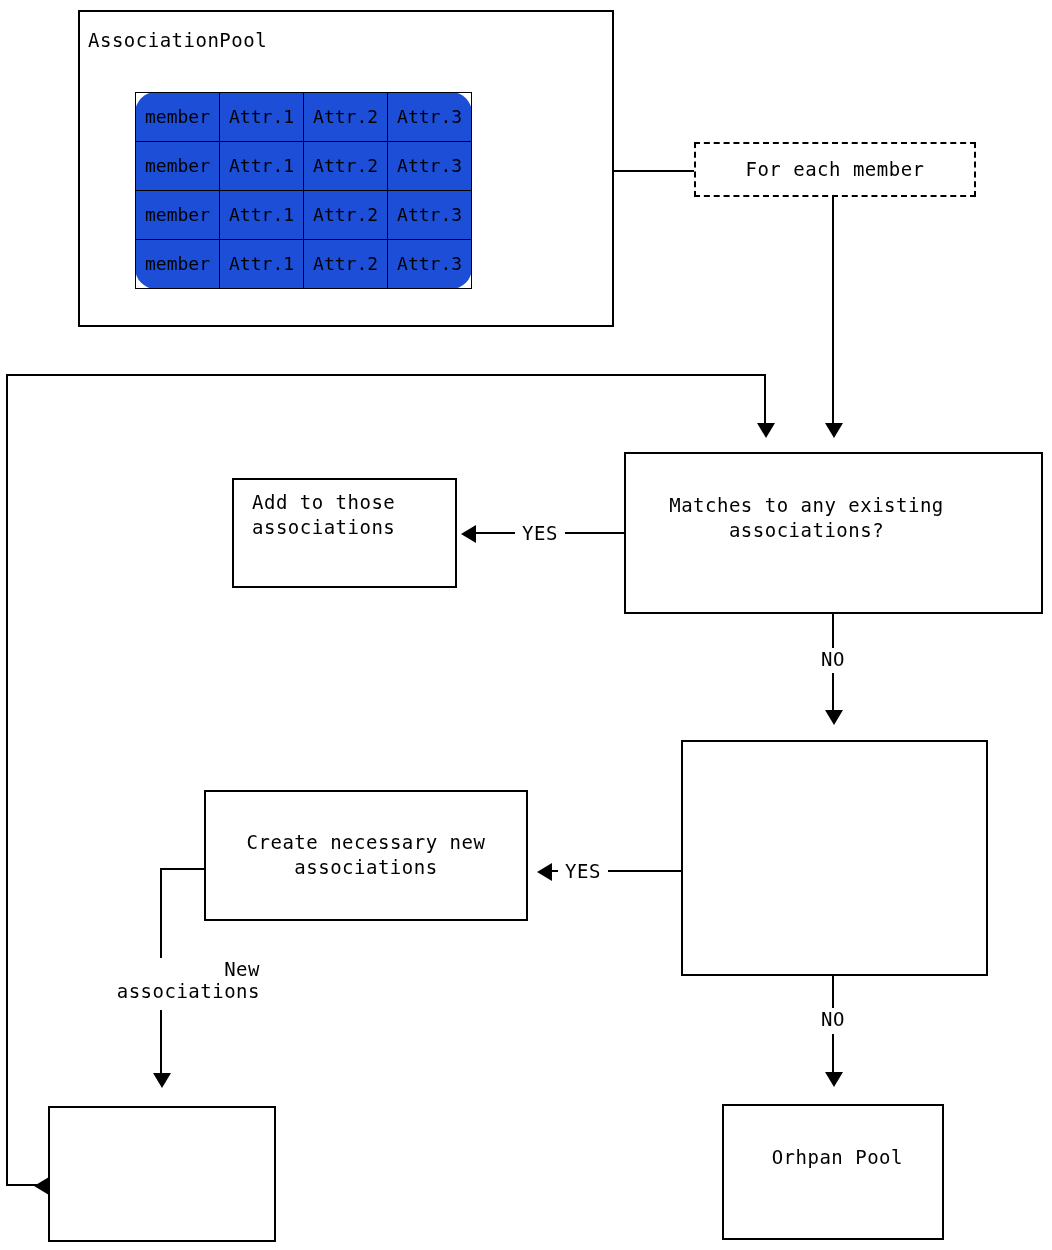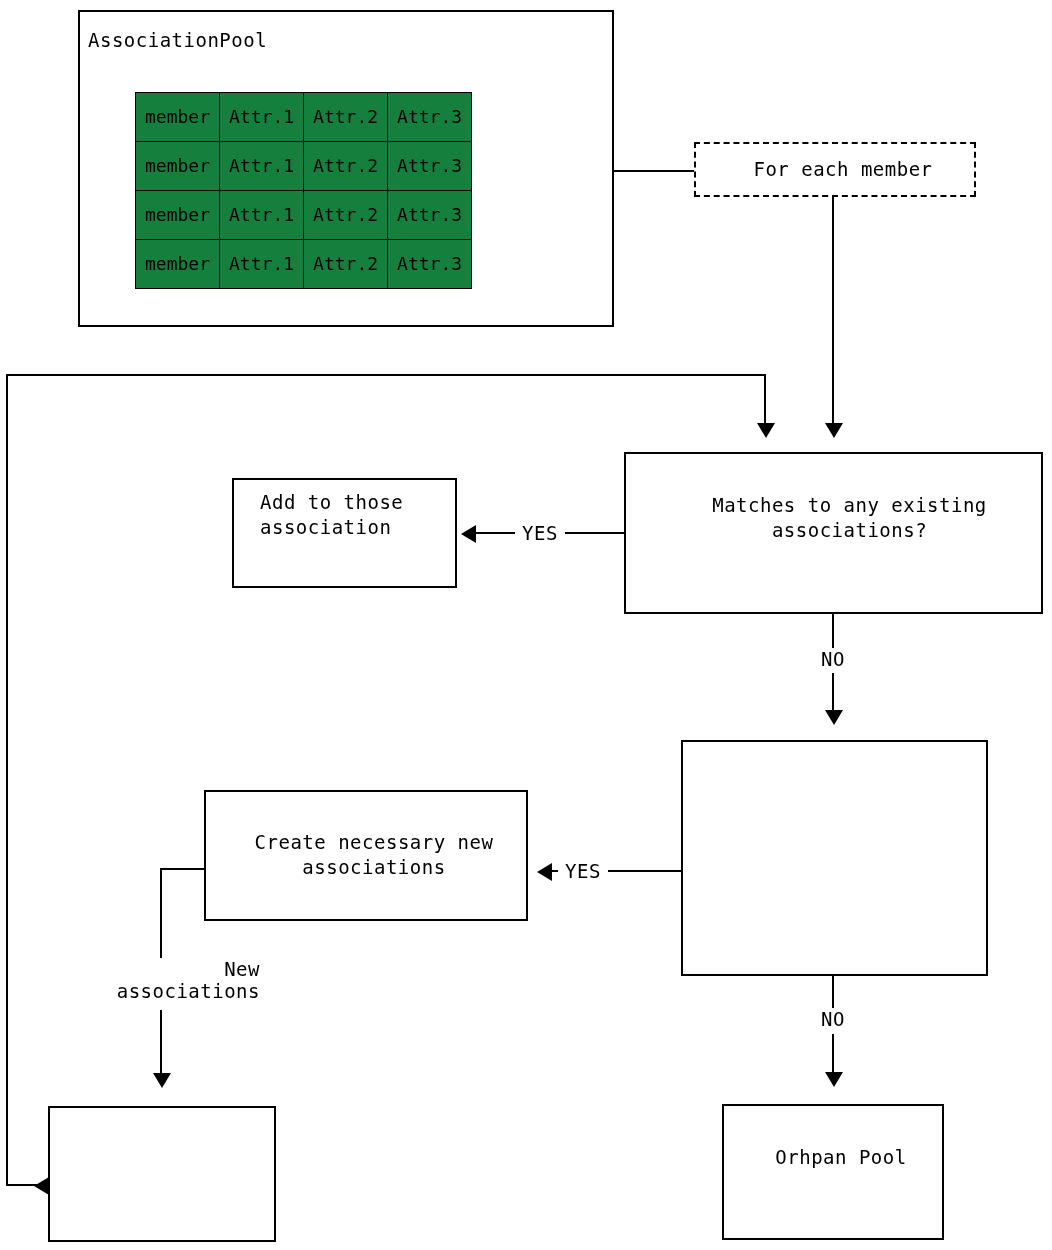--- a/index.html
+++ b/index.html
@@ -31,37 +31,37 @@
     background: #ffffff;
     box-sizing: border-box;
   }
   .box-label,
   .dashed-label {
     position: absolute;
     font-size: 19px;
     line-height: 25px;
     letter-spacing: 0.5px;
     white-space: pre-line;
-    margin-left: 8px;
   }
   .center-label {
     text-align: center;
     left: 0;
     right: 0;
   }
   .pool-title {
     position: absolute;
     font-size: 19px;
     line-height: 24px;
     letter-spacing: 0.5px;
   }
   table.pool-table {
     position: absolute;
     border-collapse: collapse;
-    background: #15803d;
+    background: #1d4ed8;
+    border-radius: 21px;
   }
   table.pool-table td {
     border: 1px solid #000000;
     font-family: "DejaVu Sans Mono", "Liberation Mono", monospace;
     font-size: 18px;
     line-height: 20px;
     padding: 14px 9px 14px 9px;
     white-space: nowrap;
     text-align: left;
   }
@@ -147,30 +147,30 @@
   <div class="arrow-down" style="left:825px; top:423px;"></div>
 
   <div class="hline" style="left:6px; top:374px; width:760px;"></div>
   <div class="vline" style="left:764px; top:374px; height:49px;"></div>
   <div class="arrow-down" style="left:757px; top:423px;"></div>
   <div class="vline" style="left:6px; top:374px; height:812px;"></div>
   <div class="hline" style="left:6px; top:1184px; width:34px;"></div>
   <div class="arrow-left" style="left:34px; top:1177px;"></div>
 
   <div class="box" style="left:624px; top:452px; width:419px; height:162px;"></div>
-  <div class="box-label center-label" style="left:632px; top:493px; width:419px;">Matches to any existing
+  <div class="box-label center-label" style="left:597px; top:493px; width:419px;">Matches to any existing
 associations?</div>
 
   <div class="hline" style="left:476px; top:532px; width:148px;"></div>
   <div class="arrow-left" style="left:461px; top:525px;"></div>
   <div class="edge-label" style="left:515px; top:522px; width:50px;">YES</div>
 
   <div class="box" style="left:232px; top:478px; width:225px; height:110px;"></div>
   <div class="box-label" style="left:252px; top:490px; width:200px; text-align:left;">Add to those
-association</div>
+associations</div>
 
   <div class="vline" style="left:832px; top:614px; height:36px;"></div>
   <div class="edge-label" style="left:808px; top:648px; width:50px;">NO</div>
   <div class="vline" style="left:832px; top:673px; height:37px;"></div>
   <div class="arrow-down" style="left:825px; top:710px;"></div>
 
   <div class="box" style="left:681px; top:740px; width:307px; height:236px;"></div>
 
   <div class="hline" style="left:552px; top:870px; width:129px;"></div>
   <div class="arrow-left" style="left:537px; top:863px;"></div>
@@ -188,15 +188,15 @@
   <div class="arrow-down" style="left:153px; top:1073px;"></div>
 
   <div class="box" style="left:48px; top:1106px; width:228px; height:136px;"></div>
 
   <div class="vline" style="left:832px; top:976px; height:34px;"></div>
   <div class="edge-label" style="left:808px; top:1008px; width:50px;">NO</div>
   <div class="vline" style="left:832px; top:1034px; height:38px;"></div>
   <div class="arrow-down" style="left:825px; top:1072px;"></div>
 
   <div class="box" style="left:722px; top:1104px; width:222px; height:136px;"></div>
-  <div class="box-label center-label" style="left:722px; top:1145px; width:222px;">Orhpan Pool</div>
+  <div class="box-label center-label" style="left:681px; top:1145px; width:222px;text-align:right;">Orhpan Pool</div>
 
 </div>
 
 </body></html>

